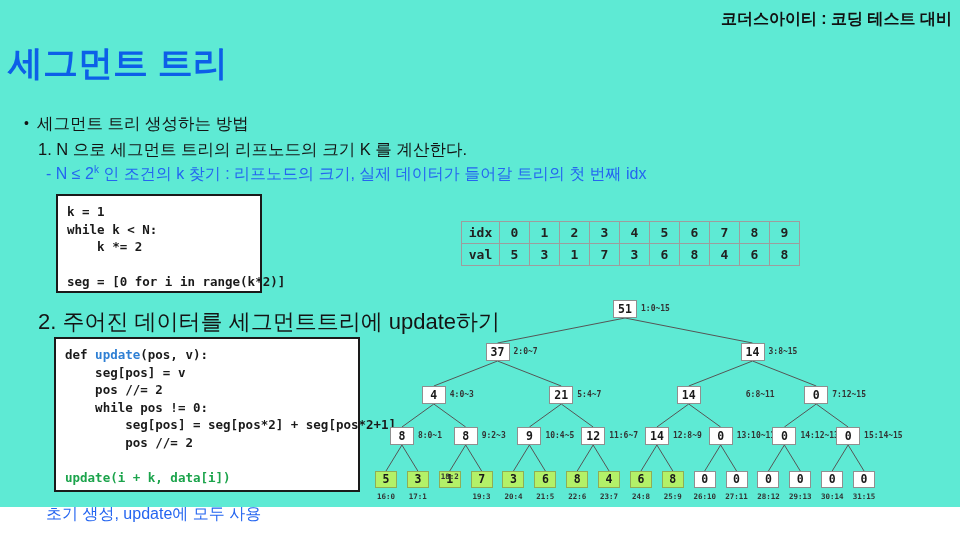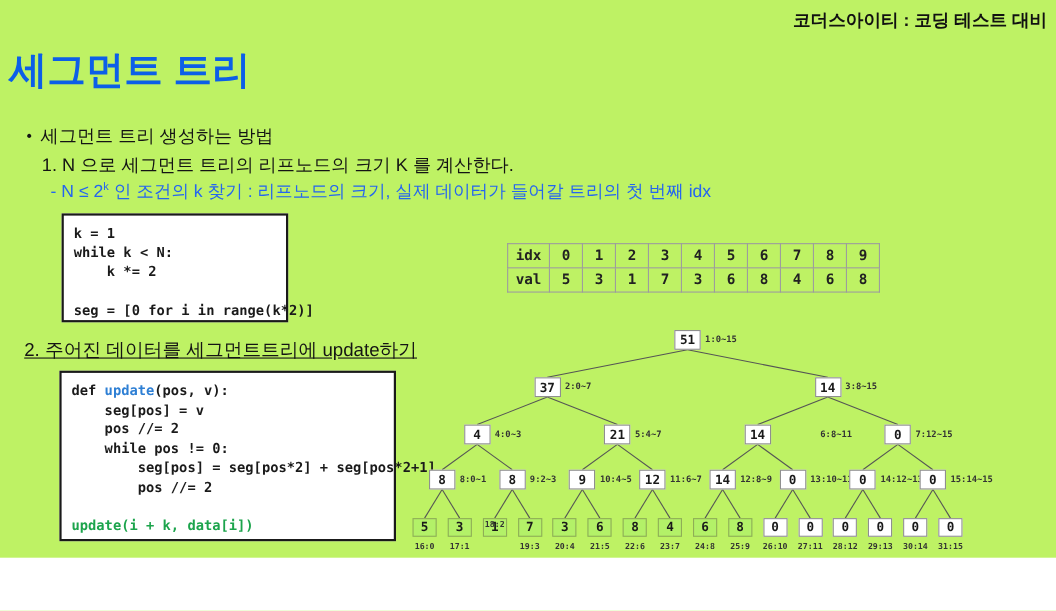--- a/index.html
+++ b/index.html
@@ -1,29 +1,29 @@
 <!DOCTYPE html>
 <html><head>
 <meta charset="utf-8">
 <style>
   * { margin:0; padding:0; box-sizing:border-box; }
   html,body { width:960px; height:555px; background:#ffffff; overflow:hidden;
               font-family:"Liberation Sans", sans-serif; }
-  .page { position:relative; width:960px; height:507px; background:#bef264; }
+  .page { position:relative; width:960px; height:507px; background:#5eead4; }
 
   .header-note { position:absolute; top:9px; right:8px; font-size:16px; font-weight:700; color:#111; }
 
   .page-title { position:absolute; top:40px; left:8px; font-size:35px; font-weight:700; color:#0c5fe8; }
 
   .bullet-line { position:absolute; top:113px; left:24px; font-size:16.5px; color:#141414; }
   .bullet-dot { display:inline-block; margin-right:8px; font-size:14px; vertical-align:1px; }
   .step-1 { position:absolute; top:139px; left:38px; font-size:16.5px; color:#141414; }
   .blue-sub { position:absolute; top:164px; left:46px; font-size:16px; color:#2465f0; }
   .blue-sub sup { font-size:10px; }
-  .step-2 { position:absolute; top:307px; left:22px; font-size:17px; color:#141414;text-decoration:underline; }
+  .step-2 { position:absolute; top:307px; left:38px; font-size:22px; color:#141414; }
   .bottom-note { position:absolute; top:504px; left:46px; font-size:16px; color:#2465f0; }
 
   .code-box { position:absolute; border:2px solid #1a1a1a; background:#fff;
               font-family:"DejaVu Sans Mono", monospace; font-size:12.5px; font-weight:700;
               color:#1a1a1a; padding:7px 9px; }
   .code-box-1 { left:56px; top:194px; width:206px; height:99px; }
   .code-box-2 { left:54px; top:337px; width:306px; height:155px; }
   .code-line { white-space:pre; line-height:17.5px; height:17.5px; }
 
   .data-table { position:absolute; left:461px; top:221px; border-collapse:collapse;
@@ -103,20 +103,21 @@
       <div class="code-line"><span style="color: rgb(26, 26, 26);">def </span><span style="color: rgb(46, 127, 212);">update</span><span style="color: rgb(26, 26, 26);">(pos, v):</span></div>
       <div class="code-line"><span style="color: rgb(26, 26, 26);">    seg[pos] = v</span></div>
       <div class="code-line"><span style="color: rgb(26, 26, 26);">    pos //= 2</span></div>
       <div class="code-line"><span style="color: rgb(26, 26, 26);">    while pos != 0:</span></div>
       <div class="code-line"><span style="color: rgb(26, 26, 26);">        seg[pos] = seg[pos*2] + seg[pos*2+1]</span></div>
       <div class="code-line"><span style="color: rgb(26, 26, 26);">        pos //= 2</span></div>
       <div class="code-line">&nbsp;</div>
       <div class="code-line"><span style="color: rgb(28, 164, 76);">update(i + k, data[i])</span></div>
     </div>
 
+  <div class="bottom-note">초기 생성, update에 모두 사용</div>
 
   <div class="tree-area">
     <svg class="tree-edges" id="tree-edges" width="960" height="555" viewBox="0 0 960 555">
         <line x1="625.025" y1="318" x2="497.545" y2="343" stroke="#555555" stroke-width="1"></line>
         <line x1="625.025" y1="318" x2="752.505" y2="343" stroke="#555555" stroke-width="1"></line>
         <line x1="497.545" y1="361" x2="433.805" y2="386" stroke="#555555" stroke-width="1"></line>
         <line x1="497.545" y1="361" x2="561.2850000000001" y2="386" stroke="#555555" stroke-width="1"></line>
         <line x1="752.505" y1="361" x2="688.765" y2="386" stroke="#555555" stroke-width="1"></line>
         <line x1="752.505" y1="361" x2="816.245" y2="386" stroke="#555555" stroke-width="1"></line>
         <line x1="433.805" y1="404" x2="401.935" y2="427" stroke="#555555" stroke-width="1"></line>

